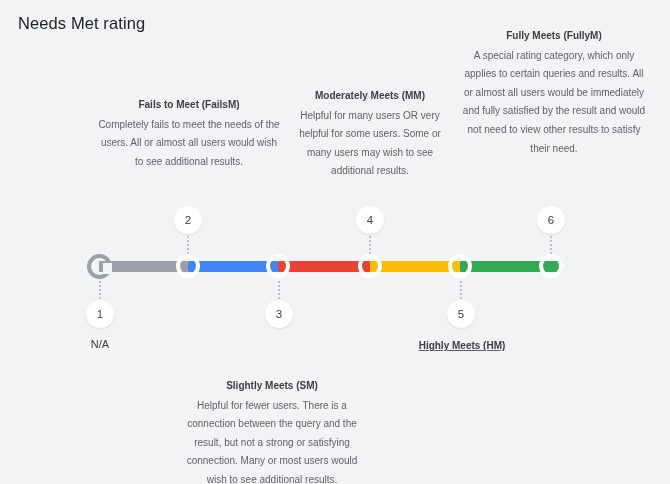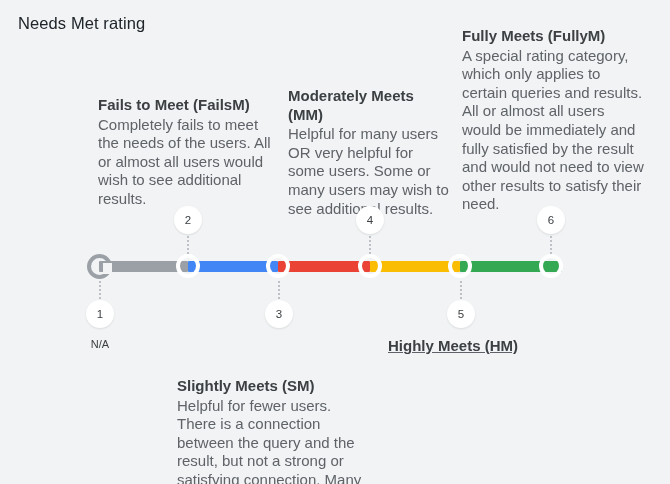--- a/index.html
+++ b/index.html
@@ -88,22 +88,22 @@
   }
   .dots {
     position: absolute;
     width: 2px;
     border-left: 2px dotted #bdc1c6;
   }
 
   
   .caption {
     position: absolute;
-    text-align: left;
-    font-size: 15px;
+    text-align: center;
+    font-size: 10px;
     line-height: 18.6px;
     color: #5f6368;
   }
   .caption .ttl {
     display: block;
     font-weight: bold;
     color: #3c4043;
     margin-bottom: 1px;
   }
   .na-label {

